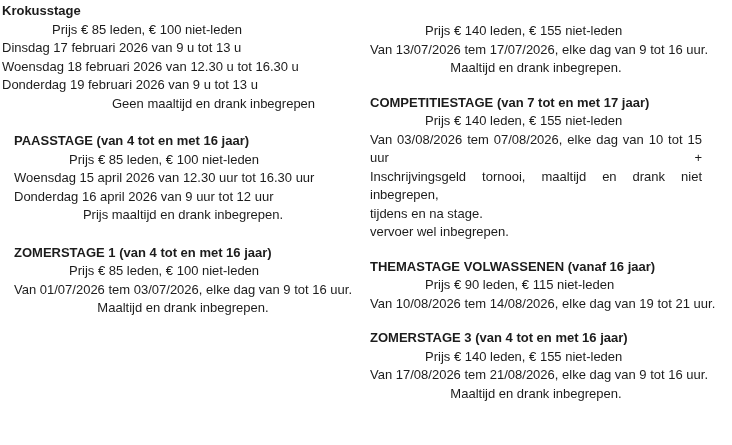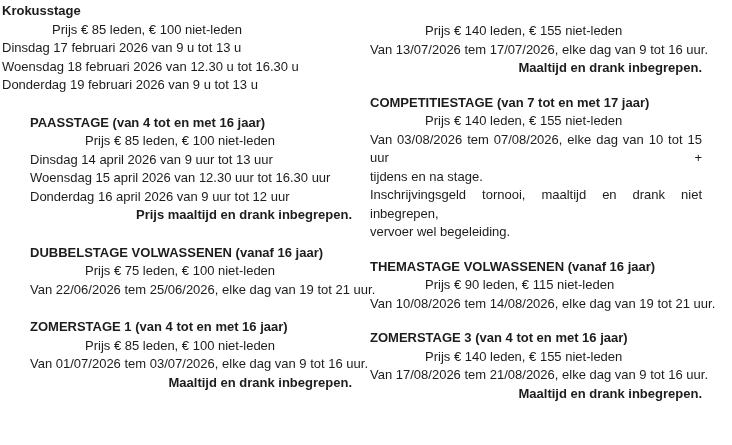--- a/index.html
+++ b/index.html
@@ -8,59 +8,54 @@
     background: #ffffff;
     font-family: "Liberation Sans", sans-serif;
     color: #1c1c1c;
   }
   .page { position: relative; width: 732px; height: 419px; overflow: hidden; background: #ffffff; }
   .col { position: absolute; }
   .col-left  { left: 2px;  top: 2px;  width: 350px; }
   .col-right { left: 370px; top: 22px; width: 332px; }
   .sec { margin-bottom: 19px; }
   .col-right .sec { margin-bottom: 16px; }
-  .sec-indent { margin-left: 28px; }
+  .sec-indent { margin-left: 12px; }
   .line { font-size: 13px; line-height: 18.5px; white-space: nowrap; }
   .title { font-weight: 700; }
   .price { font-weight: 400; padding-left: 55px; }
   .sec-krokus .price { padding-left: 50px; }
   .note-indent { padding-left: 110px; }
-  .note-right { text-align: right; white-space: normal; font-weight: bold; }
+  .note-right { text-align: center; white-space: normal; }
   .wrap { white-space: normal; }
   .just { white-space: normal; text-align: justify; text-align-last: justify; }
 </style>
 </head>
 <body>
 
 <div class="page">
 
   <div class="col col-left">
 
     <div class="sec sec-krokus">
       <div class="line title">Krokusstage</div>
       <div class="line price">Prijs € 85 leden, € 100 niet-leden</div>
       <div class="line">Dinsdag 17 februari 2026 van 9 u tot 13 u</div>
       <div class="line">Woensdag 18 februari 2026 van 12.30 u tot 16.30 u</div>
       <div class="line">Donderdag 19 februari 2026 van 9 u tot 13 u</div>
+      <div class="line note-indent">Geen maaltijd en drank inbegrepen</div>
     </div>
 
     <div class="sec sec-indent">
       <div class="line title">PAASSTAGE (van 4 tot en met 16 jaar)</div>
       <div class="line price">Prijs € 85 leden, € 100 niet-leden</div>
-      <div class="line">Dinsdag 14 april 2026 van 9 uur tot 13 uur</div>
       <div class="line">Woensdag 15 april 2026 van 12.30 uur tot 16.30 uur</div>
       <div class="line">Donderdag 16 april 2026 van 9 uur tot 12 uur</div>
       <div class="line note-right">Prijs maaltijd en drank inbegrepen.</div>
     </div>
 
-    <div class="sec sec-indent">
-      <div class="line title">DUBBELSTAGE VOLWASSENEN (vanaf 16 jaar)</div>
-      <div class="line price">Prijs € 75 leden, € 100 niet-leden</div>
-      <div class="line">Van 22/06/2026 tem 25/06/2026, elke dag van 19 tot 21 uur.</div>
-    </div>
 
     <div class="sec sec-indent">
       <div class="line title">ZOMERSTAGE 1 (van 4 tot en met 16 jaar)</div>
       <div class="line price">Prijs € 85 leden, € 100 niet-leden</div>
       <div class="line">Van 01/07/2026 tem 03/07/2026, elke dag van 9 tot 16 uur.</div>
       <div class="line note-right">Maaltijd en drank inbegrepen.</div>
     </div>
 
   </div>
 
@@ -69,23 +64,23 @@
     <div class="sec">
       <div class="line price">Prijs € 140 leden, € 155 niet-leden</div>
       <div class="line">Van 13/07/2026 tem 17/07/2026, elke dag van 9 tot 16 uur.</div>
       <div class="line note-right">Maaltijd en drank inbegrepen.</div>
     </div>
 
     <div class="sec">
       <div class="line title">COMPETITIESTAGE (van 7 tot en met 17 jaar)</div>
       <div class="line price">Prijs € 140 leden, € 155 niet-leden</div>
       <div class="line just">Van 03/08/2026 tem 07/08/2026, elke dag van 10 tot 15 uur +</div>
+      <div class="line just">Inschrijvingsgeld tornooi, maaltijd en drank niet inbegrepen,</div>
       <div class="line wrap">tijdens en na stage.</div>
-      <div class="line just">Inschrijvingsgeld tornooi, maaltijd en drank niet inbegrepen,</div>
-      <div class="line wrap">vervoer wel begeleiding.</div>
+      <div class="line wrap">vervoer wel inbegrepen.</div>
     </div>
 
     <div class="sec">
       <div class="line title">THEMASTAGE VOLWASSENEN (vanaf 16 jaar)</div>
       <div class="line price">Prijs € 90 leden, € 115 niet-leden</div>
       <div class="line">Van 10/08/2026 tem 14/08/2026, elke dag van 19 tot 21 uur.</div>
     </div>
 
     <div class="sec">
       <div class="line title">ZOMERSTAGE 3 (van 4 tot en met 16 jaar)</div>

